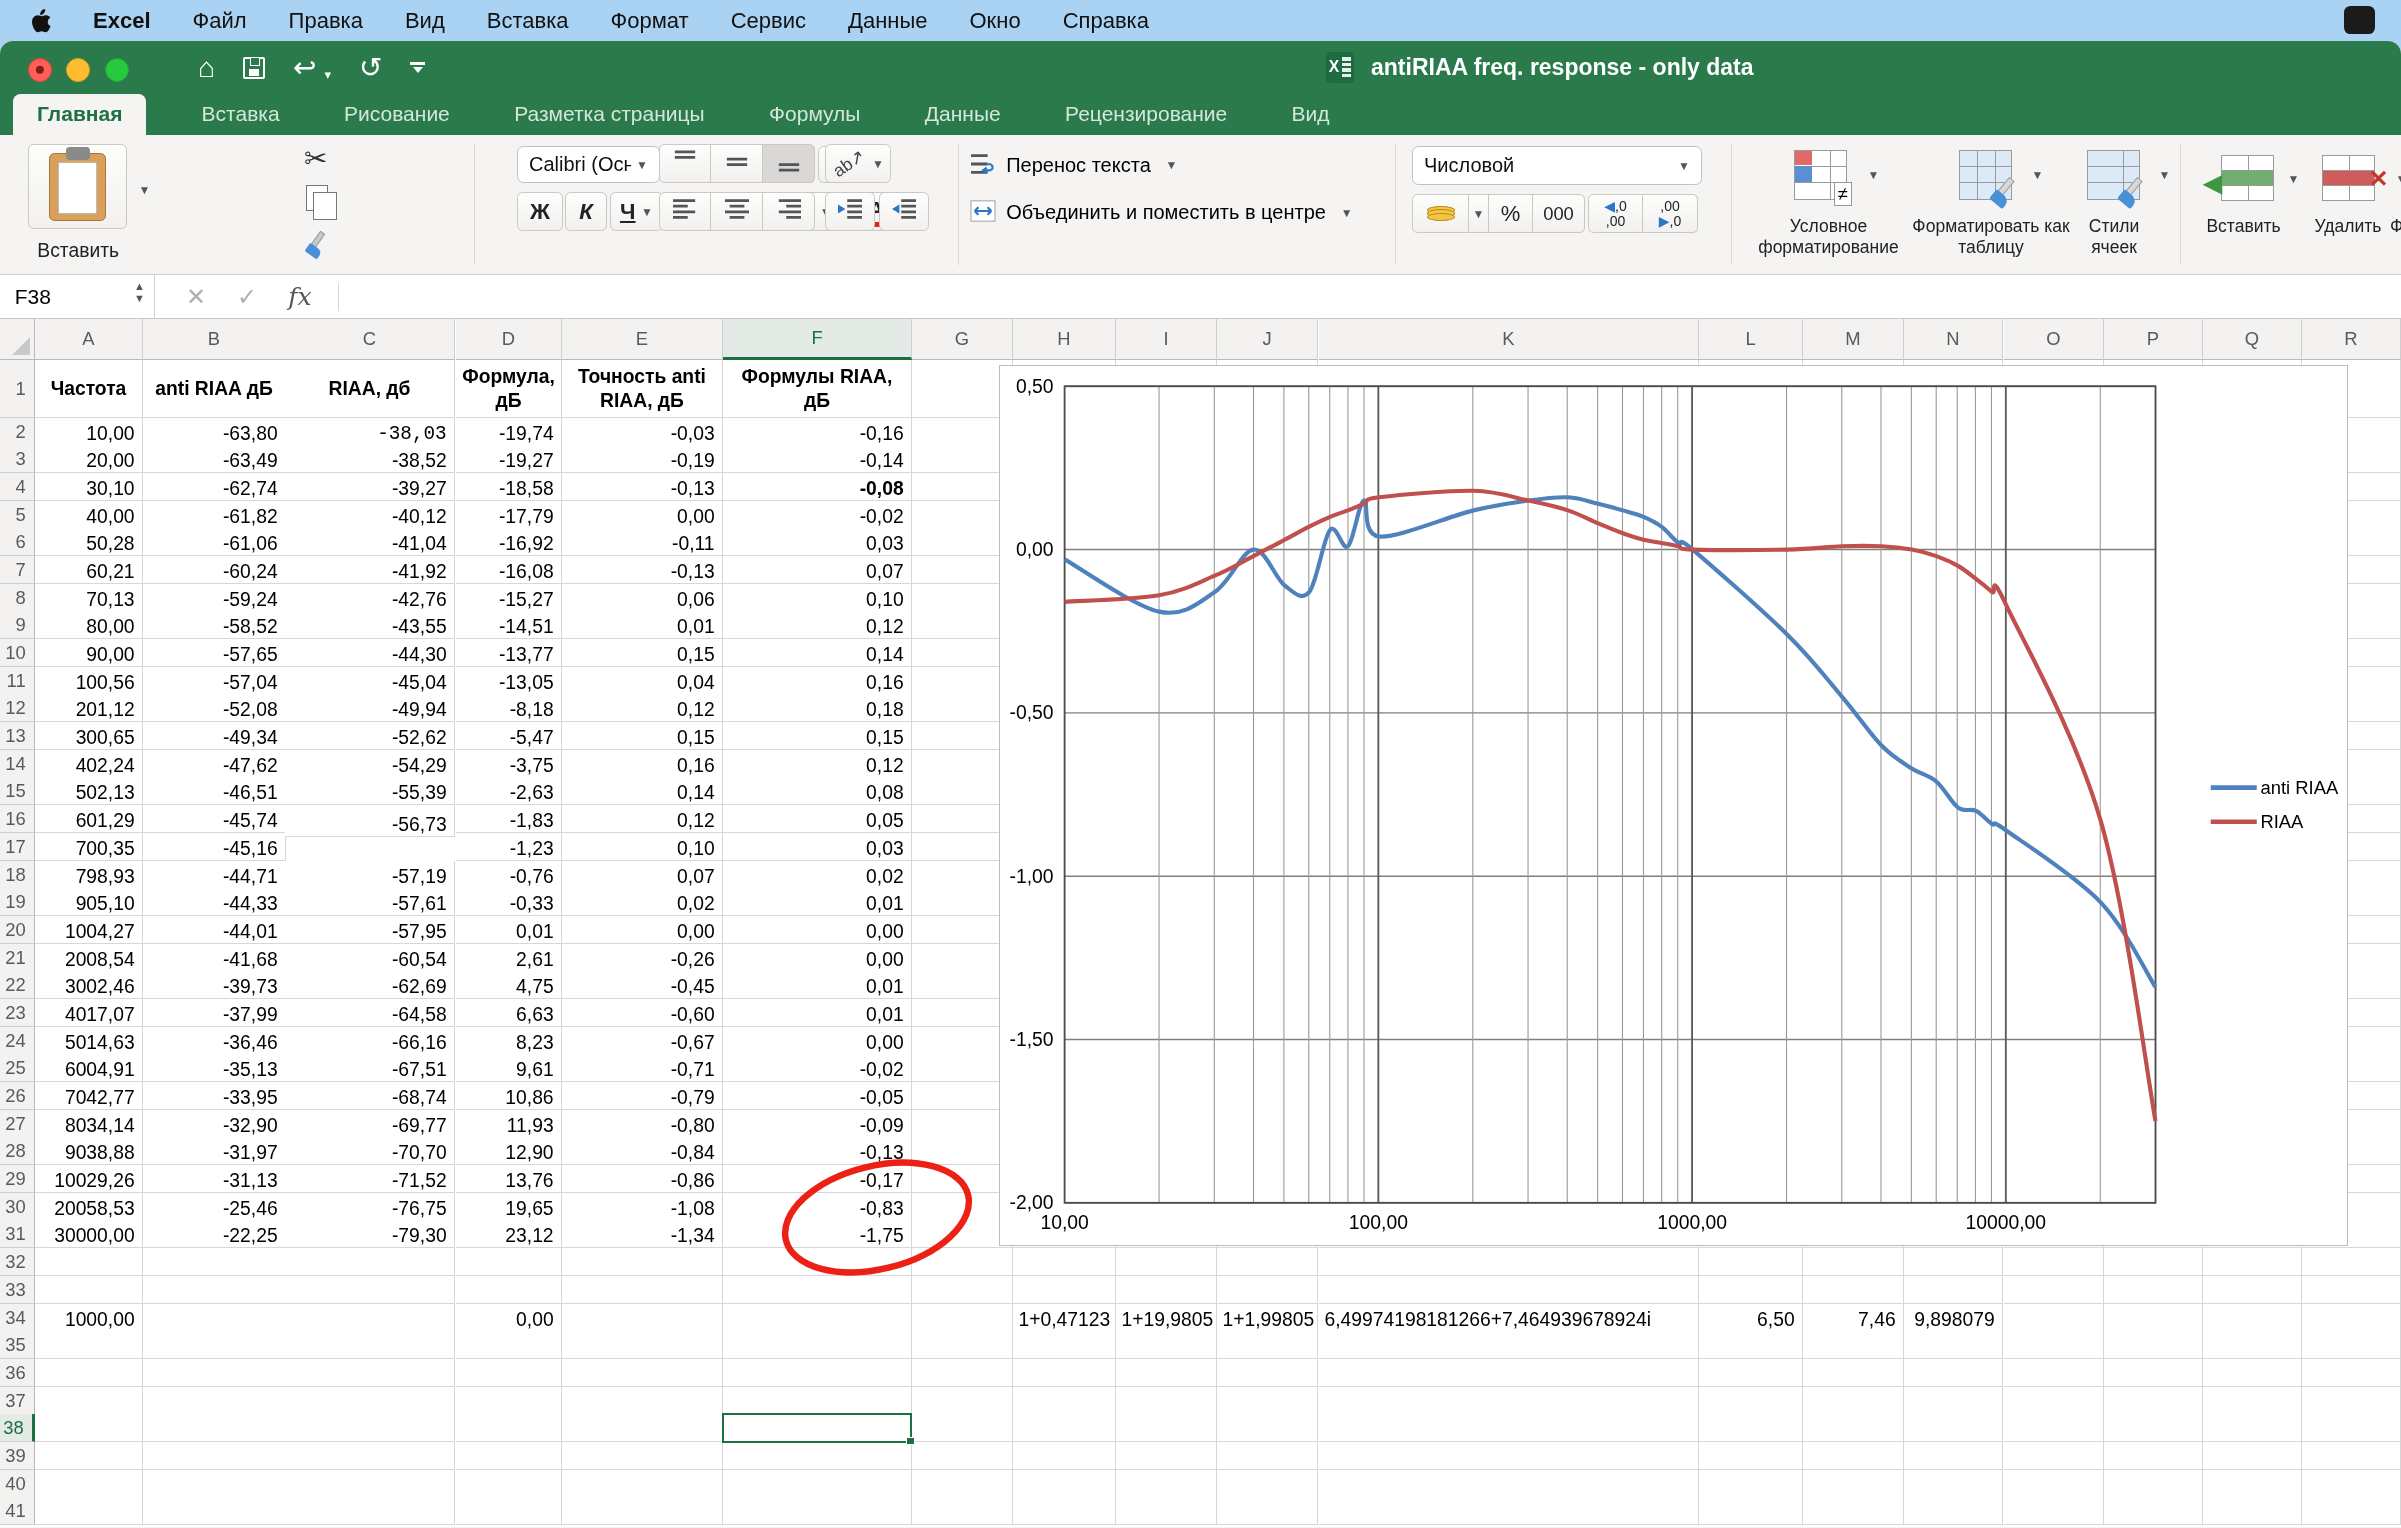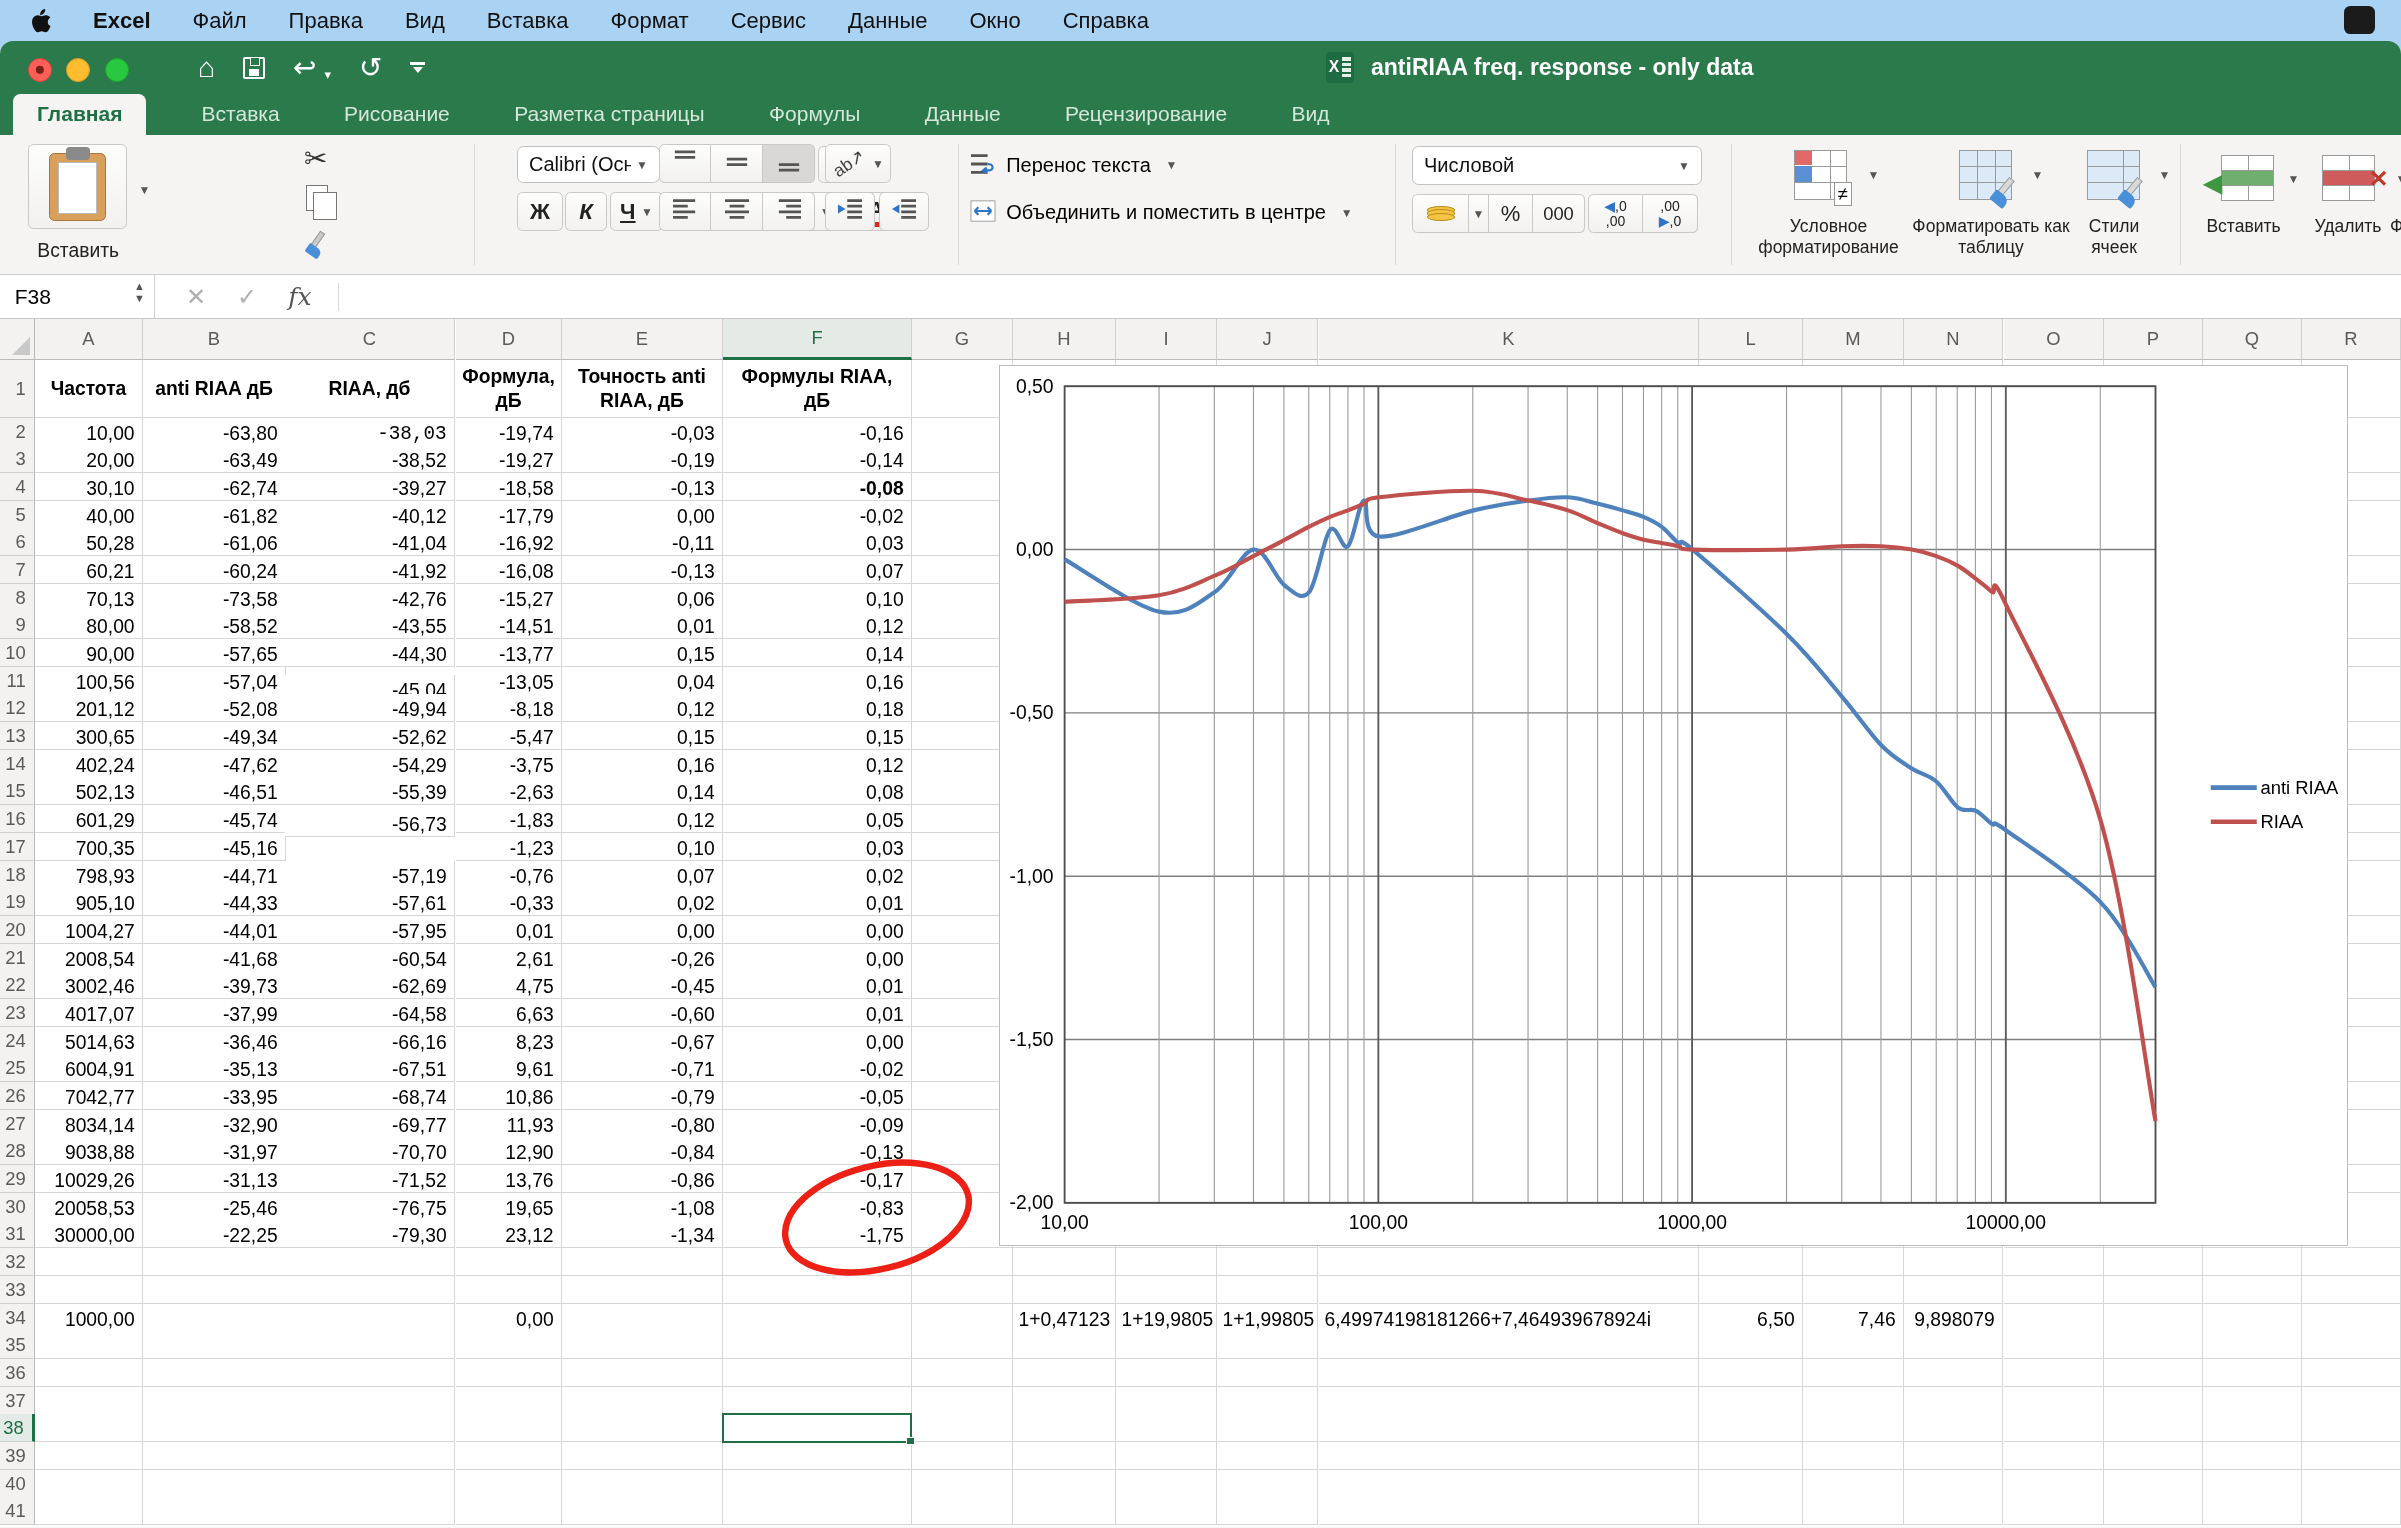--- a/index.html
+++ b/index.html
@@ -632,21 +632,21 @@
       <div class="cell num" style="left: 1217px; top: 237px; width: 101px; height: 28px;"></div>
       <div class="cell num" style="left: 1319px; top: 237px; width: 380px; height: 28px;"></div>
       <div class="cell num" style="left: 1699px; top: 237px; width: 104px; height: 28px;"></div>
       <div class="cell num" style="left: 1803px; top: 237px; width: 101px; height: 28px;"></div>
       <div class="cell num" style="left: 1904px; top: 237px; width: 99px; height: 28px;"></div>
       <div class="cell num" style="left: 2004px; top: 237px; width: 100px; height: 28px;"></div>
       <div class="cell num" style="left: 2104px; top: 237px; width: 99px; height: 28px;"></div>
       <div class="cell num" style="left: 2203px; top: 237px; width: 99px; height: 28px;"></div>
       <div class="cell num" style="left: 2302px; top: 237px; width: 99px; height: 28px;"></div>
       <div class="cell num" style="left: 35px; top: 265px; width: 108px; height: 28px;">70,13</div>
-      <div class="cell num" style="left: 143px; top: 265px; width: 143px; height: 28px;">-73,58</div>
+      <div class="cell num" style="left: 143px; top: 265px; width: 143px; height: 28px;">-59,24</div>
       <div class="cell num" style="left: 285px; top: 265px; width: 170px; height: 28px;">-42,76</div>
       <div class="cell num" style="left: 456px; top: 265px; width: 106px; height: 28px;">-15,27</div>
       <div class="cell num" style="left: 562px; top: 265px; width: 161px; height: 28px;">0,06</div>
       <div class="cell num" style="left: 723px; top: 265px; width: 189px; height: 28px;">0,10</div>
       <div class="cell num" style="left: 912px; top: 265px; width: 101px; height: 28px;"></div>
       <div class="cell num" style="left: 1013px; top: 265px; width: 103px; height: 28px;"></div>
       <div class="cell num" style="left: 1116px; top: 265px; width: 101px; height: 28px;"></div>
       <div class="cell num" style="left: 1217px; top: 265px; width: 101px; height: 28px;"></div>
       <div class="cell num" style="left: 1319px; top: 265px; width: 380px; height: 28px;"></div>
       <div class="cell num" style="left: 1699px; top: 265px; width: 104px; height: 28px;"></div>
@@ -687,21 +687,21 @@
       <div class="cell num" style="left: 1319px; top: 320px; width: 380px; height: 28px;"></div>
       <div class="cell num" style="left: 1699px; top: 320px; width: 104px; height: 28px;"></div>
       <div class="cell num" style="left: 1803px; top: 320px; width: 101px; height: 28px;"></div>
       <div class="cell num" style="left: 1904px; top: 320px; width: 99px; height: 28px;"></div>
       <div class="cell num" style="left: 2004px; top: 320px; width: 100px; height: 28px;"></div>
       <div class="cell num" style="left: 2104px; top: 320px; width: 99px; height: 28px;"></div>
       <div class="cell num" style="left: 2203px; top: 320px; width: 99px; height: 28px;"></div>
       <div class="cell num" style="left: 2302px; top: 320px; width: 99px; height: 28px;"></div>
       <div class="cell num" style="left: 35px; top: 348px; width: 108px; height: 28px;">100,56</div>
       <div class="cell num" style="left: 143px; top: 348px; width: 143px; height: 28px;">-57,04</div>
-      <div class="cell num" style="left: 285px; top: 356px; width: 170px; height: 28px;">-45,04</div>
+      <div class="cell num" style="left: 285px; top: 348px; width: 170px; height: 28px;">-45,04</div>
       <div class="cell num" style="left: 456px; top: 348px; width: 106px; height: 28px;">-13,05</div>
       <div class="cell num" style="left: 562px; top: 348px; width: 161px; height: 28px;">0,04</div>
       <div class="cell num" style="left: 723px; top: 348px; width: 189px; height: 28px;">0,16</div>
       <div class="cell num" style="left: 912px; top: 348px; width: 101px; height: 28px;"></div>
       <div class="cell num" style="left: 1013px; top: 348px; width: 103px; height: 28px;"></div>
       <div class="cell num" style="left: 1116px; top: 348px; width: 101px; height: 28px;"></div>
       <div class="cell num" style="left: 1217px; top: 348px; width: 101px; height: 28px;"></div>
       <div class="cell num" style="left: 1319px; top: 348px; width: 380px; height: 28px;"></div>
       <div class="cell num" style="left: 1699px; top: 348px; width: 104px; height: 28px;"></div>
       <div class="cell num" style="left: 1803px; top: 348px; width: 101px; height: 28px;"></div>

